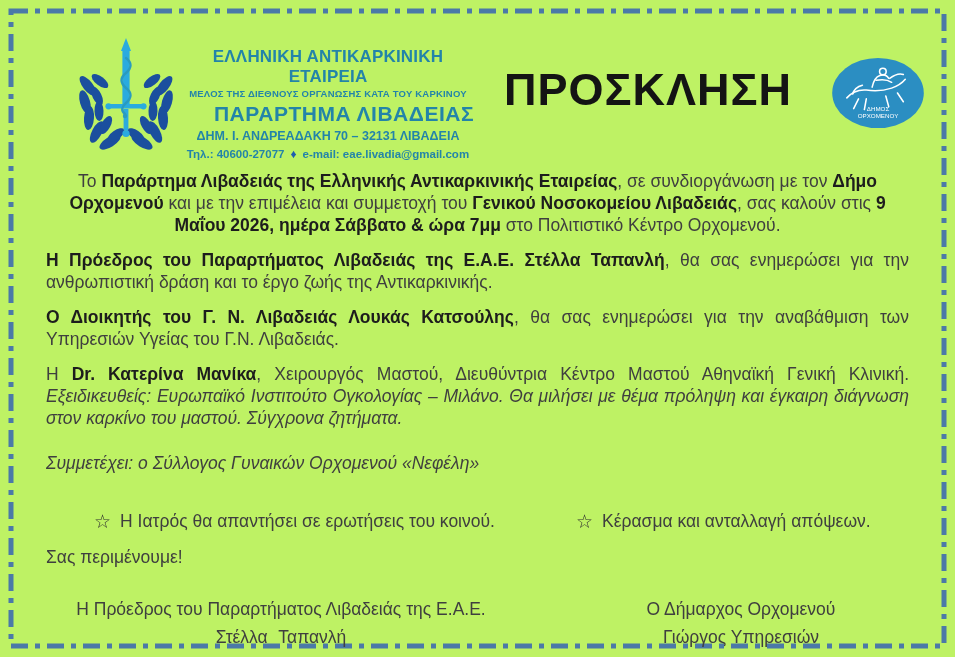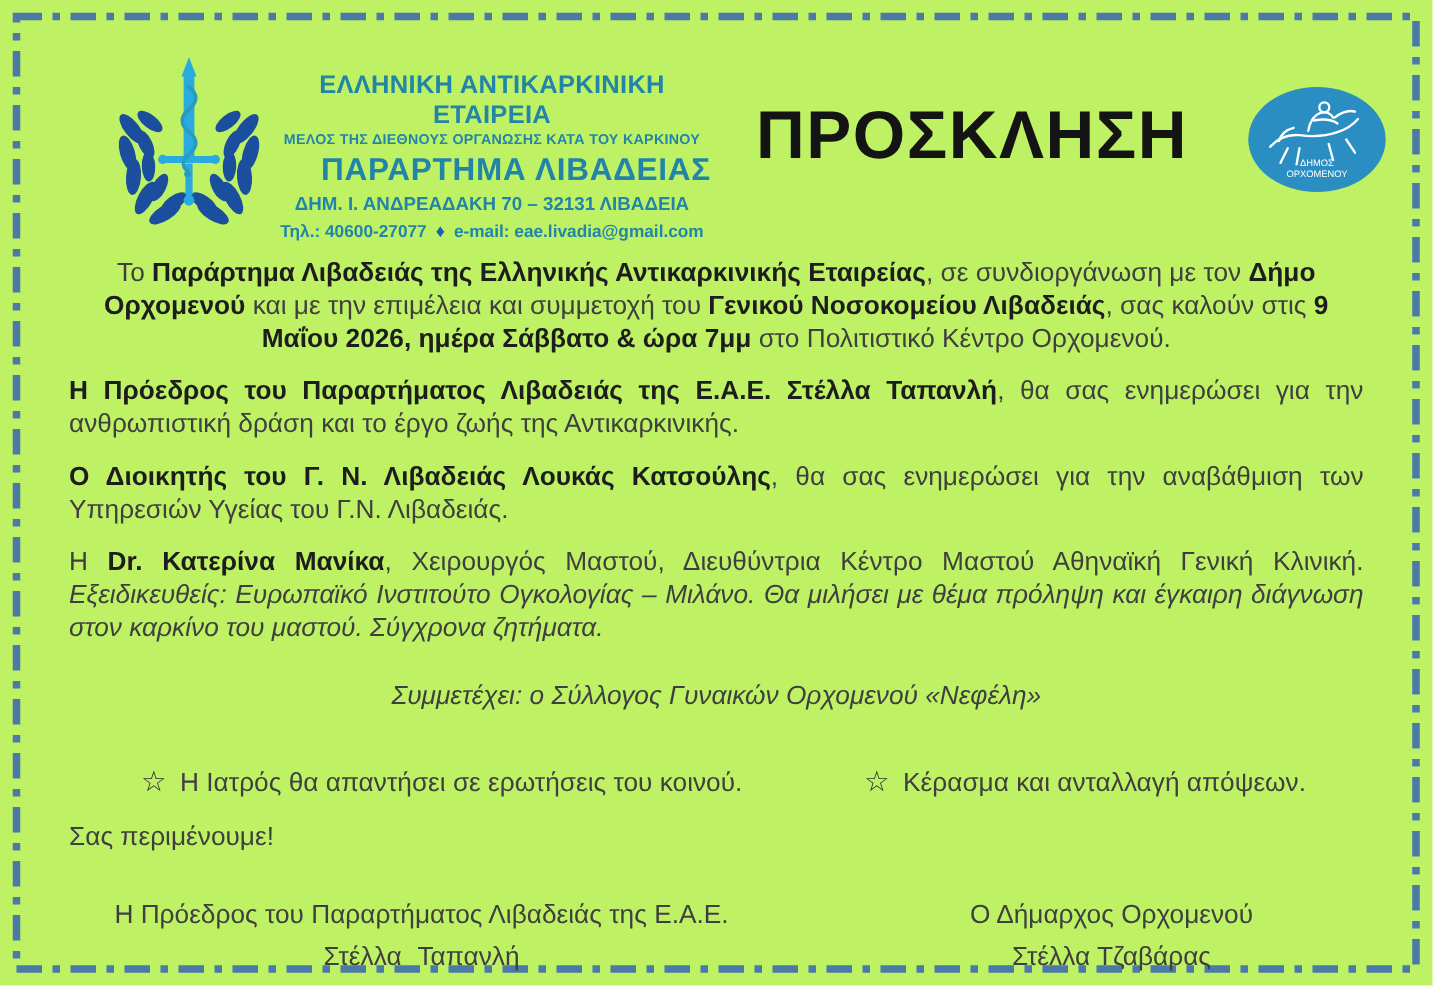--- a/index.html
+++ b/index.html
@@ -29,21 +29,21 @@
   }
   .logo-right{position:absolute;left:829px;top:55px;width:98px;height:76px;}
 
   
   .content{position:absolute;top:170px;left:0;right:0;padding:0 46px;}
   .content p{font-size:17.5px;line-height:1.26;margin:0 0 13px;}
   .p-intro{text-align:center;width:820px;margin-left:auto !important;margin-right:auto !important;}
   .p-just{text-align:justify;}
   .b{font-weight:bold;color:#1d1d1d;}
   .i{font-style:italic;}
-  .p-participate{text-align:center;font-style:italic;margin-top:23px !important;}
+  .p-participate{font-style:italic;margin-top:23px !important;}
 
   .notes-row{display:flex;margin-top:36px;padding-left:48px;}
   .note{display:flex;align-items:center;gap:9px;font-size:17.5px;}
   .note-1{width:482px;}
   .star{font-size:19px;color:#2f2f2f;line-height:1;}
 
   .closing{font-size:17.5px;margin-top:15px;}
 
   .sign-row{display:flex;margin-top:27px;}
   .sig{text-align:center;font-size:17.5px;line-height:1.6;}
@@ -145,18 +145,18 @@
 
     <div class="closing">Σας περιμένουμε!</div>
 
     <div class="sign-row">
       <div class="sig sig-left">
         <div>Η Πρόεδρος του Παραρτήματος Λιβαδειάς της Ε.Α.Ε.</div>
         <div class="sig-name">Στέλλα  Ταπανλή</div>
       </div>
       <div class="sig sig-right">
         <div>Ο  Δήμαρχος Ορχομενού</div>
-        <div>Στέλλα Τζαβάρας</div>
+        <div>Γιώργος Υπηρεσιών</div>
       </div>
     </div>
   </div>
 
 </div>
 
 </body></html>

